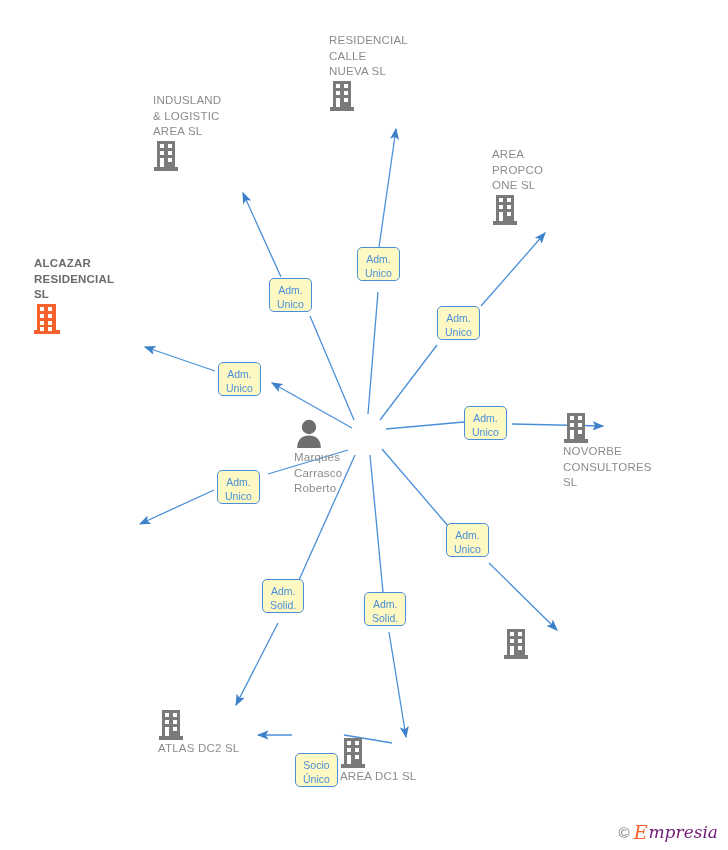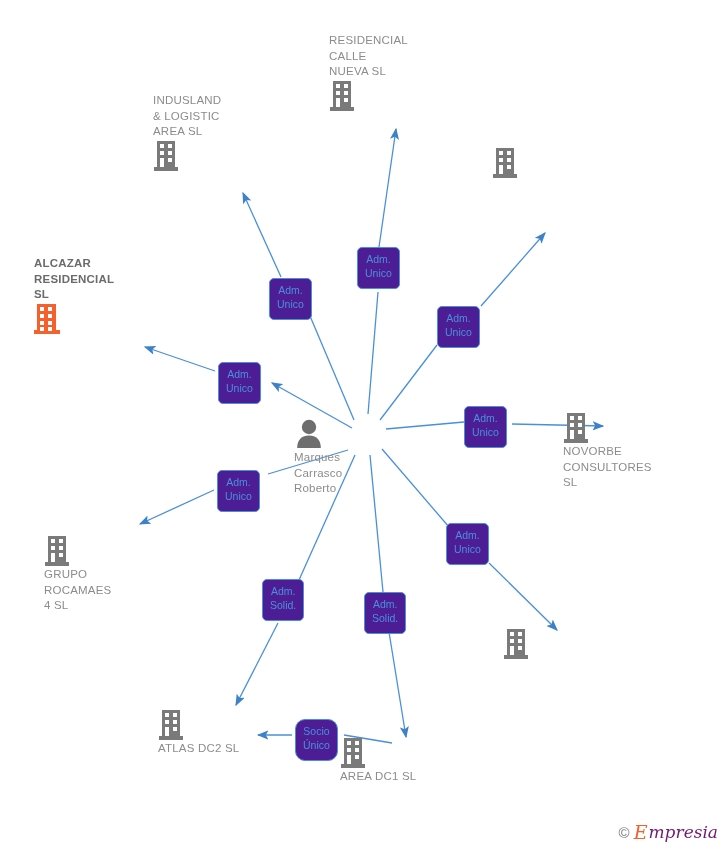--- a/index.html
+++ b/index.html
@@ -43,27 +43,27 @@
   }
   .node-label.person {
     color: #8c8c8c;
   }
   .icon-wrap {
     display: block;
     line-height: 0;
   }
   .edge-label {
     position: absolute;
-    background: #4c1d95;
+    background: #fef9c3;
     border: 1.3px solid #4a90d9;
     border-radius: 5px;
     color: #4a90d9;
     font-size: 10.5px;
     line-height: 14px;
-    padding: 4px 7px 8px 7px;
+    padding: 4px 7px 0 7px;
     text-align: center;
     white-space: pre-line;
     z-index: 5;
   }
   #watermark {
     position: absolute;
     right: 10px;
     bottom: 8px;
     display: flex;
     align-items: center;
@@ -185,20 +185,23 @@
         <rect x="15" y="4" width="4" height="4" fill="#ffffff"></rect>
         <rect x="7" y="11" width="4" height="4" fill="#ffffff"></rect>
         <rect x="15" y="11" width="4" height="4" fill="#ffffff"></rect>
         <rect x="15" y="18" width="4" height="4" fill="#ffffff"></rect>
         <rect x="7" y="18" width="4" height="9" fill="#ffffff"></rect>
       </svg>
     </span>
   </div>
 
   <div class="node" style="left:562px; top:147px;">
+    <div class="node-label">AREA
+PROPCO
+ONE  SL</div>
     <span class="icon-wrap">
       <svg width="26" height="32" viewBox="0 0 26 32" xmlns="http://www.w3.org/2000/svg">
         <rect x="4" y="1" width="18" height="26" fill="#7a7a7a"></rect>
         <rect x="1" y="27" width="24" height="4" fill="#7a7a7a"></rect>
         <rect x="7" y="4" width="4" height="4" fill="#ffffff"></rect>
         <rect x="15" y="4" width="4" height="4" fill="#ffffff"></rect>
         <rect x="7" y="11" width="4" height="4" fill="#ffffff"></rect>
         <rect x="15" y="11" width="4" height="4" fill="#ffffff"></rect>
         <rect x="15" y="18" width="4" height="4" fill="#ffffff"></rect>
         <rect x="7" y="18" width="4" height="9" fill="#ffffff"></rect>
@@ -264,37 +267,20 @@
         <rect x="15" y="4" width="4" height="4" fill="#ffffff"></rect>
         <rect x="7" y="11" width="4" height="4" fill="#ffffff"></rect>
         <rect x="15" y="11" width="4" height="4" fill="#ffffff"></rect>
         <rect x="15" y="18" width="4" height="4" fill="#ffffff"></rect>
         <rect x="7" y="18" width="4" height="9" fill="#ffffff"></rect>
       </svg>
     </span>
     <div class="node-label">ATLAS DC2  SL</div>
   </div>
 
-  <div class="node" style="left:114px; top:535px;">
-    <span class="icon-wrap">
-      <svg width="26" height="32" viewBox="0 0 26 32" xmlns="http://www.w3.org/2000/svg">
-        <rect x="4" y="1" width="18" height="26" fill="#7a7a7a"></rect>
-        <rect x="1" y="27" width="24" height="4" fill="#7a7a7a"></rect>
-        <rect x="7" y="4" width="4" height="4" fill="#ffffff"></rect>
-        <rect x="15" y="4" width="4" height="4" fill="#ffffff"></rect>
-        <rect x="7" y="11" width="4" height="4" fill="#ffffff"></rect>
-        <rect x="15" y="11" width="4" height="4" fill="#ffffff"></rect>
-        <rect x="15" y="18" width="4" height="4" fill="#ffffff"></rect>
-        <rect x="7" y="18" width="4" height="9" fill="#ffffff"></rect>
-      </svg>
-    </span>
-    <div class="node-label">GRUPO
-ROCAMAES
-4 SL</div>
-  </div>
 
   <div class="node" style="left:364px; top:418px;">
     <span class="icon-wrap">
       <svg width="30" height="32" viewBox="0 0 30 32" xmlns="http://www.w3.org/2000/svg">
         <circle cx="15" cy="9" r="7.2" fill="#6e6e6e"></circle>
         <path d="M15 17.5 C 6.5 17.5 3.2 23 3.2 30 L 26.8 30 C 26.8 23 23.5 17.5 15 17.5 Z" fill="#6e6e6e"></path>
       </svg>
     </span>
     <div class="node-label person">Marques
 Carrasco
@@ -312,21 +298,21 @@
   <div class="edge-label" style="left:464px; top:406px;">Adm.
 Unico</div>
   <div class="edge-label" style="left:446px; top:523px;">Adm.
 Unico</div>
   <div class="edge-label" style="left:364px; top:592px;">Adm.
 Solid.</div>
   <div class="edge-label" style="left:262px; top:579px;">Adm.
 Solid.</div>
   <div class="edge-label" style="left:217px; top:470px;">Adm.
 Unico</div>
-  <div class="edge-label" style="left:295px; top:719px;border-radius:10px;">Socio
+  <div class="edge-label" style="left:295px; top:753px;">Socio
 Único</div>
 
   <div id="watermark">
     <span class="wm-c">©</span>
     <span class="wm-e">E</span>
     <span class="wm-rest">mpresia</span>
   </div>
 
 </div>
 

